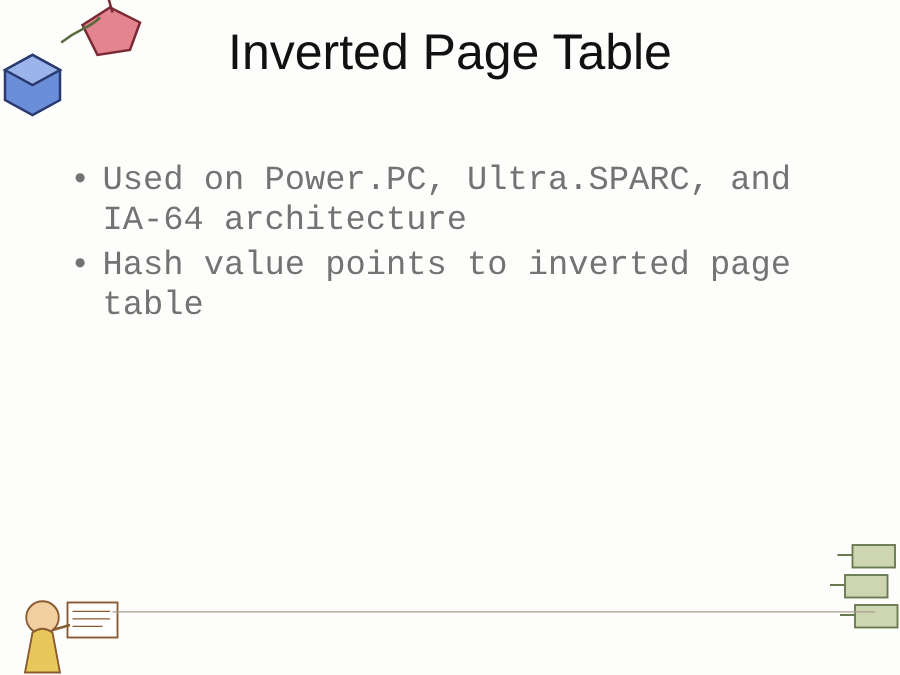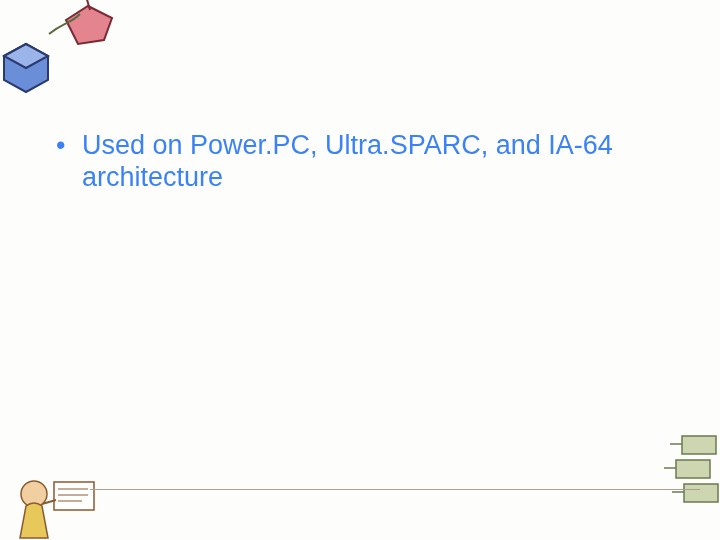--- a/index.html
+++ b/index.html
@@ -27,22 +27,23 @@
     font-size: 40px;
     color: #111;
     font-weight: 400;
   }
   .body {
     position: absolute;
     top: 130px;
     left: 50px;
     right: 40px;
     font-size: 27px;
-    color: #3b82f6;
+    color: #737373;
     line-height: 1.18;
+    font-family: Liberation Mono, monospace;
   }
   .body ul {
     list-style: none;
     padding: 0;
     margin: 0;
   }
   .body li {
     position: relative;
     padding-left: 32px;
     margin-bottom: 4px;
@@ -104,20 +105,22 @@
     <rect x="30" y="6" width="34" height="18" fill="#cdd6b0" stroke="#6a7a50" stroke-width="1.5"></rect>
     <rect x="24" y="30" width="34" height="18" fill="#cdd6b0" stroke="#6a7a50" stroke-width="1.5"></rect>
     <rect x="32" y="54" width="34" height="18" fill="#cdd6b0" stroke="#6a7a50" stroke-width="1.5"></rect>
     <line x1="18" y1="14" x2="30" y2="14" stroke="#6a7a50" stroke-width="1.5"></line>
     <line x1="12" y1="38" x2="24" y2="38" stroke="#6a7a50" stroke-width="1.5"></line>
     <line x1="20" y1="62" x2="32" y2="62" stroke="#6a7a50" stroke-width="1.5"></line>
   </svg>
 
   <div class="baseline"></div>
 
+  <div class="title">Inverted Page Table</div>
 
   <div class="body">
     <ul>
       <li>Used on Power.PC, Ultra.SPARC, and IA-64 architecture</li>
+      <li>Hash value points to inverted page table</li>
     </ul>
   </div>
 
 </div>
 
 </body></html>

